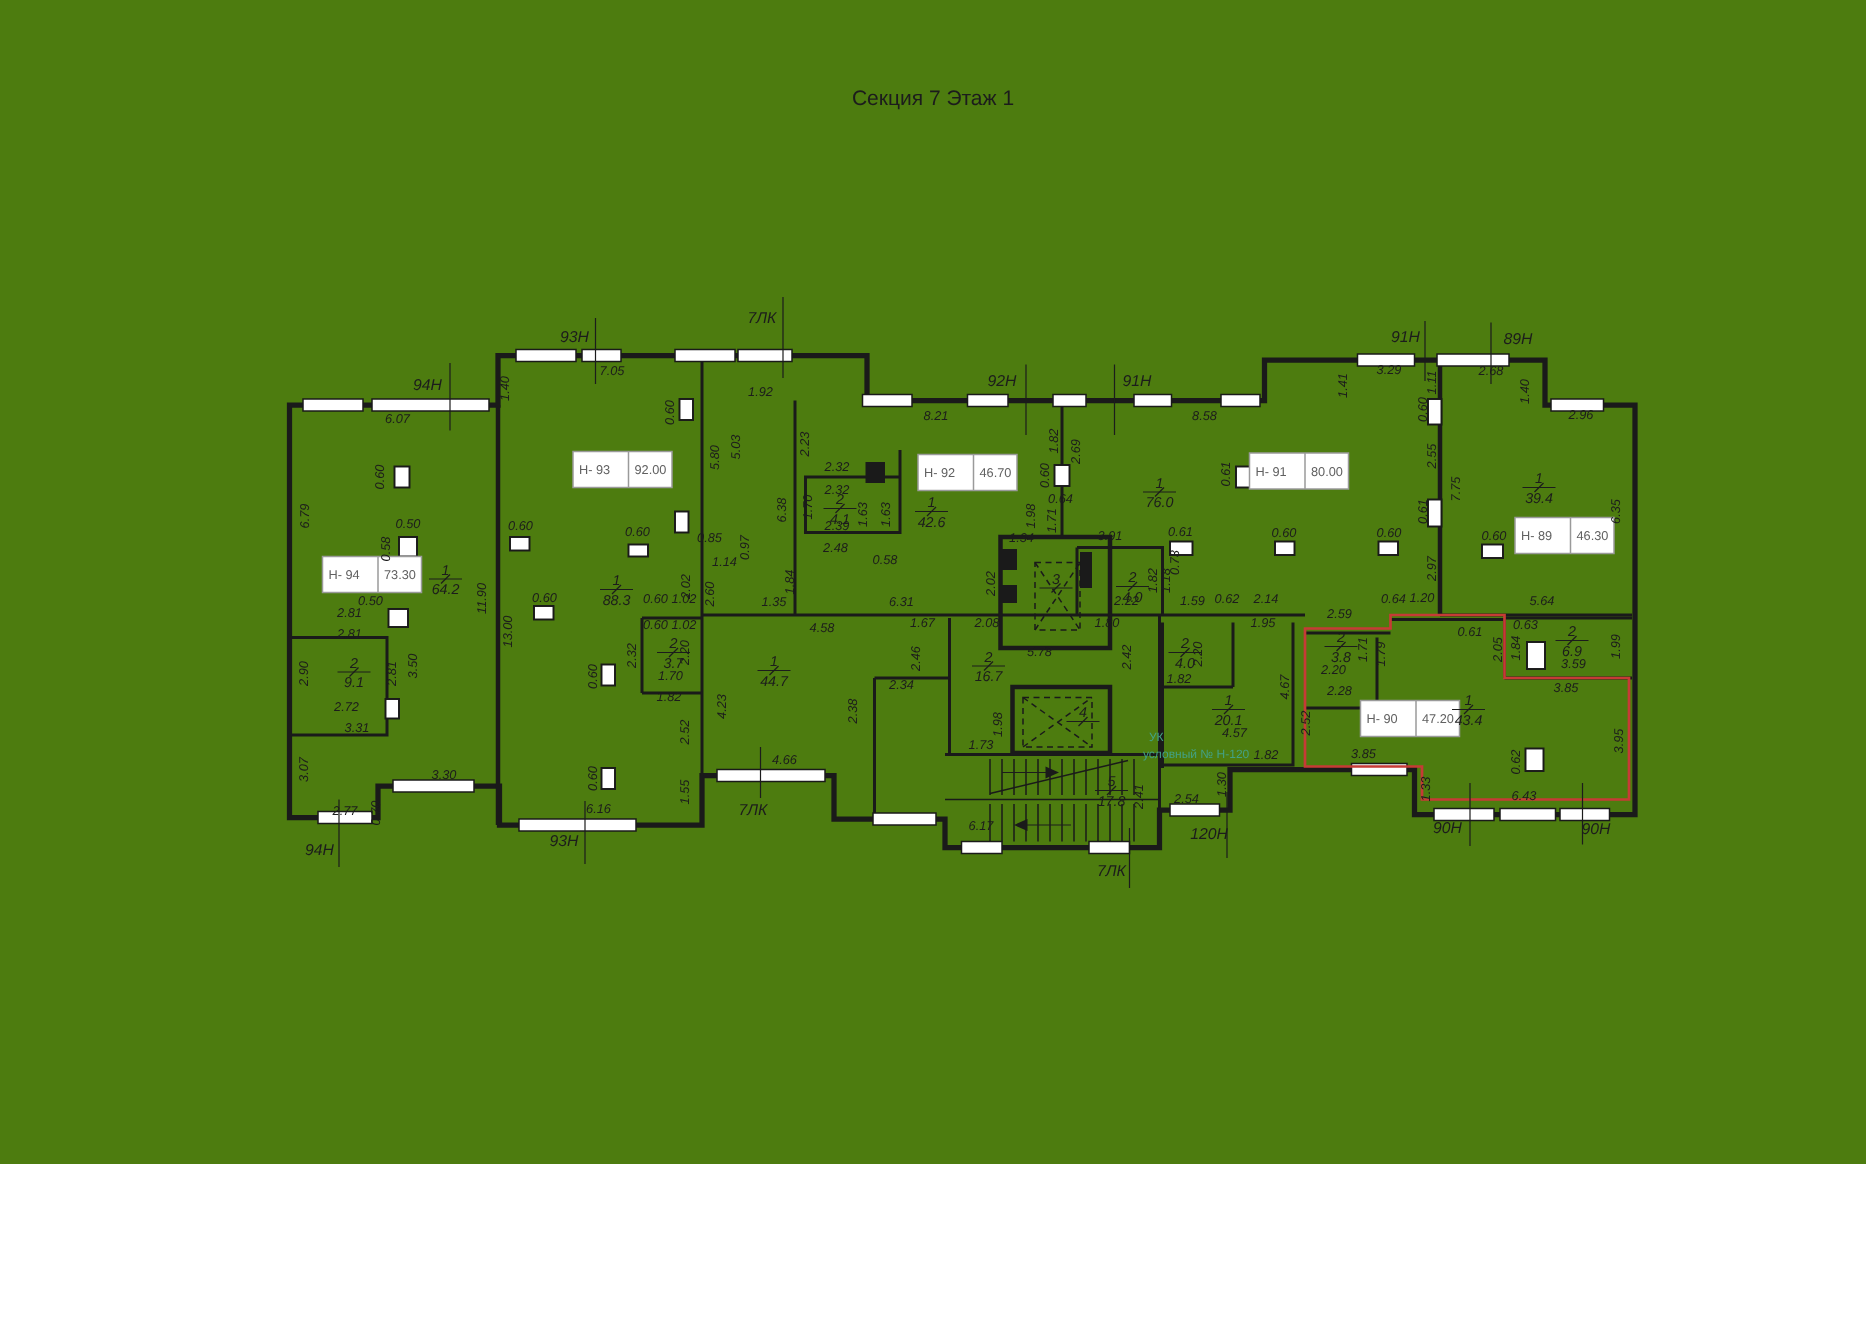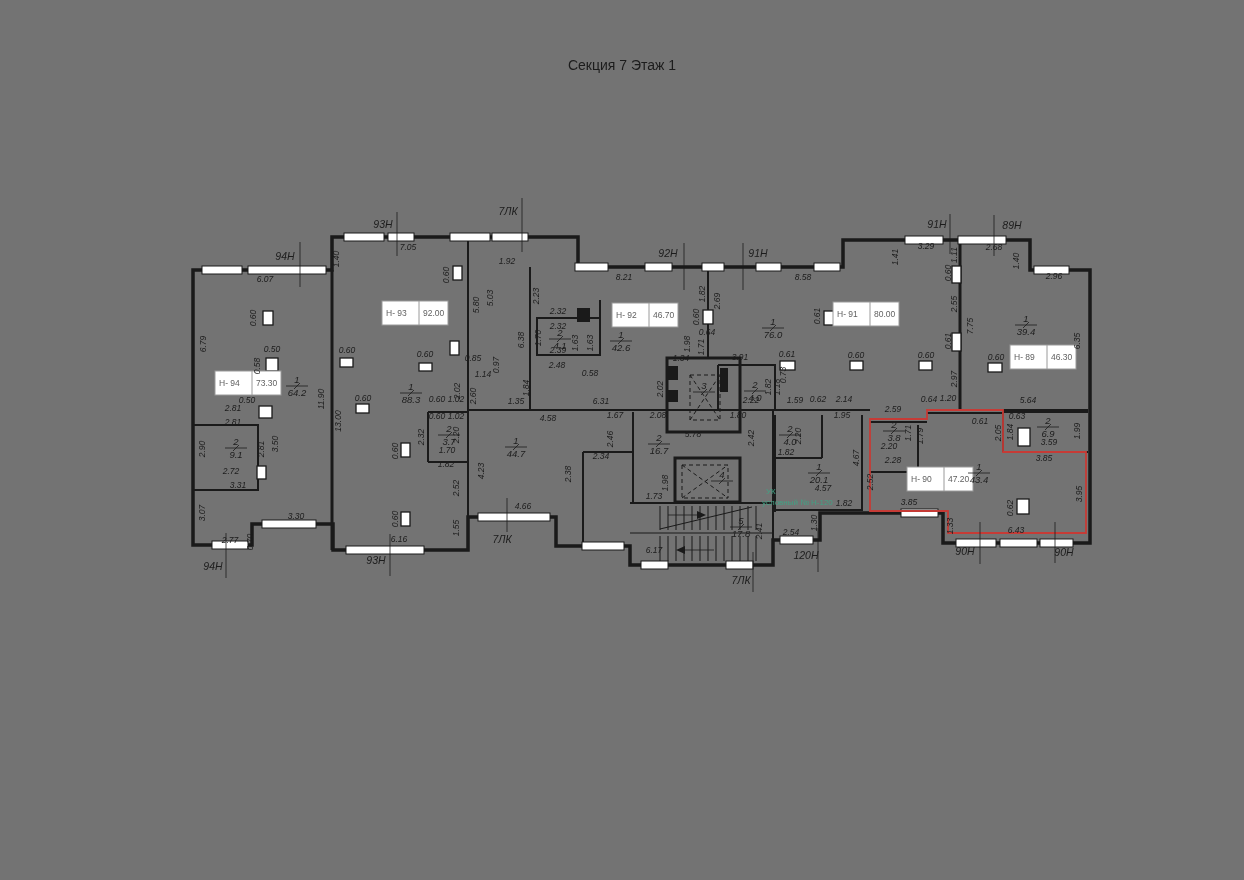--- a/index.html
+++ b/index.html
@@ -1,16 +1,16 @@
 <!DOCTYPE html>
 <html style="--wall: #1a1a1a; --dim_text: #1c1c1c; --red_outline: #c63b36; --green_text: #43a184; --unit_box: #9a9a9a; --unit_text: #616161;"><head>
 <meta charset="utf-8">
 <style>
   html,body{margin:0;padding:0;background:#fff;}
-  .page{position:relative;width:1244px;height:880px;background:#737373;overflow:hidden;}
+  .page{position:relative;width:1244px;height:776px;background:#4d7c0f;overflow:hidden;}
   svg text{font-family:"Liberation Sans",sans-serif;fill:var(--dim_text,#1c1c1c);}
   .title{font-size:14px;text-anchor:middle;}
   .dim{font-size:8.5px;font-style:italic;text-anchor:middle;}
   .facade{font-size:10.5px;font-style:italic;text-anchor:middle;}
   .rnum,.rarea{font-size:9.5px;font-style:italic;text-anchor:middle;}
   .utext{font-size:8.5px;fill:var(--unit_text,#666);font-style:normal;}
   .green{fill:var(--green_text,#43a184);font-size:8px;font-style:normal;}
   .ubox{fill:#fff;stroke:var(--unit_box,#999);stroke-width:1;}
   .win{fill:#fff;stroke:var(--wall,#1a1a1a);stroke-width:1;}
   .col{fill:#fff;stroke:var(--wall,#1a1a1a);stroke-width:1.3;}

